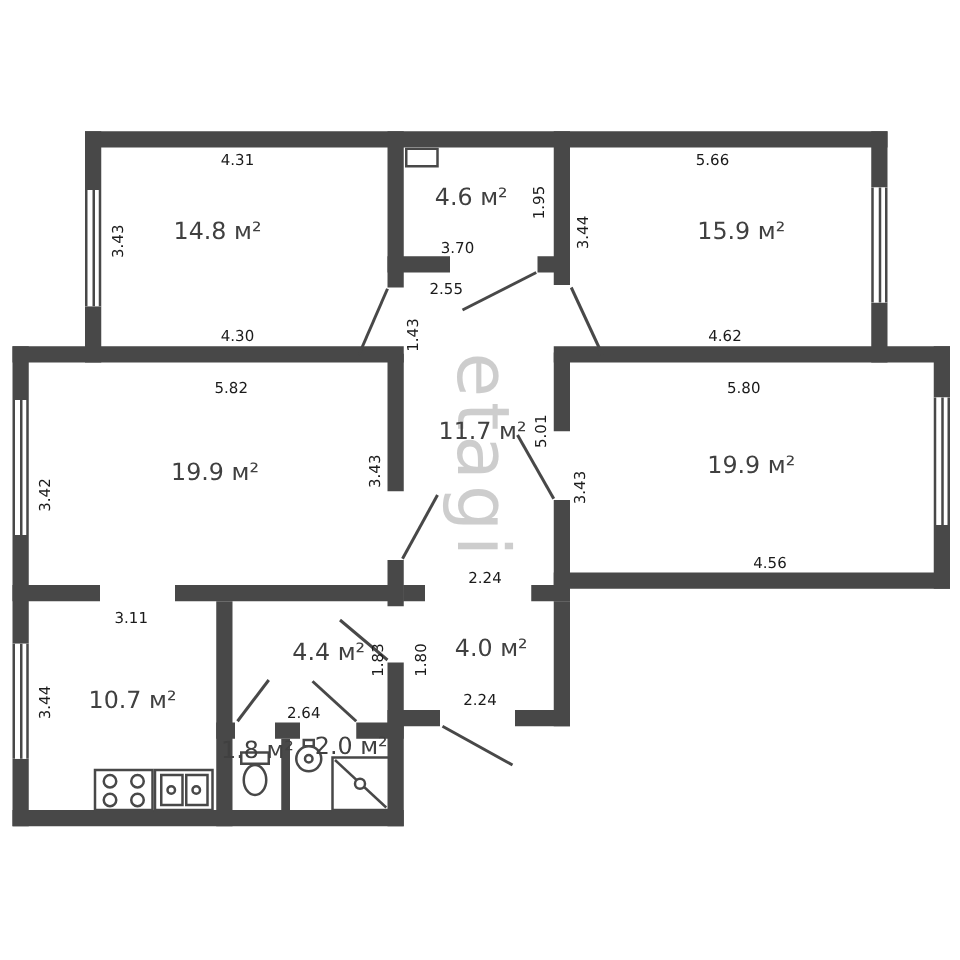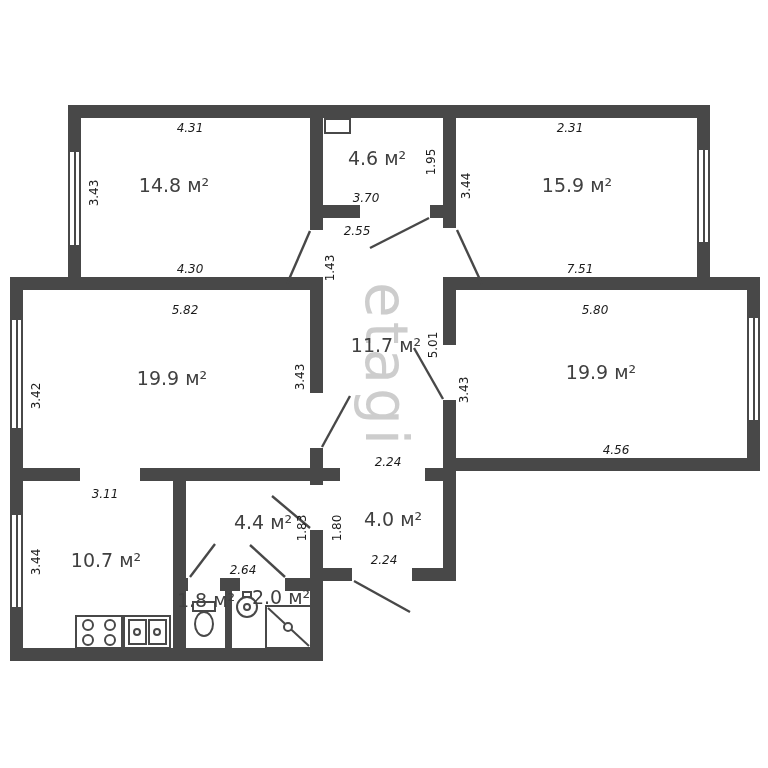--- a/index.html
+++ b/index.html
@@ -2,21 +2,21 @@
 <html><head>
 <meta charset="utf-8">
 <style>
   html,body{margin:0;padding:0;background:#ffffff;}
   .plan{position:relative;width:768px;height:768px;background:#ffffff;overflow:hidden;
         font-family:"DejaVu Sans", sans-serif;}
   .w{position:absolute;background:#484848;}
   .win{position:absolute;background:#ffffff;border-left:2px solid #484848;border-right:2px solid #484848;box-sizing:border-box;}
   .win::after{content:"";position:absolute;left:50%;top:0;bottom:0;width:2px;background:#484848;transform:translateX(-50%);}
   .duct{position:absolute;background:#ffffff;border:2px solid #484848;box-sizing:border-box;}
-  .lbl{position:absolute;font-size:12px;color:#1b1b1b;white-space:nowrap;transform:translate(-50%,-50%);font-style:italic;}
+  .lbl{position:absolute;font-size:12px;color:#1b1b1b;white-space:nowrap;transform:translate(-50%,-50%);}
   .vlbl{position:absolute;font-size:12px;color:#1b1b1b;white-space:nowrap;transform:translate(-50%,-50%) rotate(-90deg);}
   .area{position:absolute;font-size:19px;color:#404040;white-space:nowrap;transform:translate(-50%,-50%);}
   .wm{position:absolute;left:352px;top:282px;writing-mode:vertical-rl;font-size:58px;letter-spacing:4px;
       color:#a6a6a6;opacity:.55;font-weight:500;}
   svg{position:absolute;left:0;top:0;}
 </style>
 </head>
 <body>
 
 <div class="plan">
@@ -109,24 +109,24 @@
   <span class="lbl" style="left:190px;top:128px">4.31</span>
   <span class="vlbl" style="left:94px;top:193px">3.43</span>
   <span class="area" style="left:174px;top:185px">14.8 м²</span>
   <span class="lbl" style="left:190px;top:269px">4.30</span>
 
   <span class="area" style="left:377px;top:158px">4.6 м²</span>
   <span class="vlbl" style="left:431px;top:162px">1.95</span>
   <span class="lbl" style="left:366px;top:198px">3.70</span>
   <span class="lbl" style="left:357px;top:231px">2.55</span>
 
-  <span class="lbl" style="left:570px;top:128px">2.31</span>
+  <span class="lbl" style="left:570px;top:128px">5.66</span>
   <span class="vlbl" style="left:466px;top:186px">3.44</span>
-  <span class="area" style="left:577px;top:185px">15.9 м²</span>
-  <span class="lbl" style="left:580px;top:269px">7.51</span>
+  <span class="area" style="left:593px;top:185px">15.9 м²</span>
+  <span class="lbl" style="left:580px;top:269px">4.62</span>
 
   <span class="lbl" style="left:185px;top:310px">5.82</span>
   <span class="vlbl" style="left:36px;top:396px">3.42</span>
   <span class="area" style="left:172px;top:378px">19.9 м²</span>
   <span class="vlbl" style="left:300px;top:377px">3.43</span>
 
   <span class="vlbl" style="left:330px;top:268px">1.43</span>
   <span class="area" style="left:386px;top:345px">11.7 м²</span>
   <span class="vlbl" style="left:433px;top:345px">5.01</span>
 

